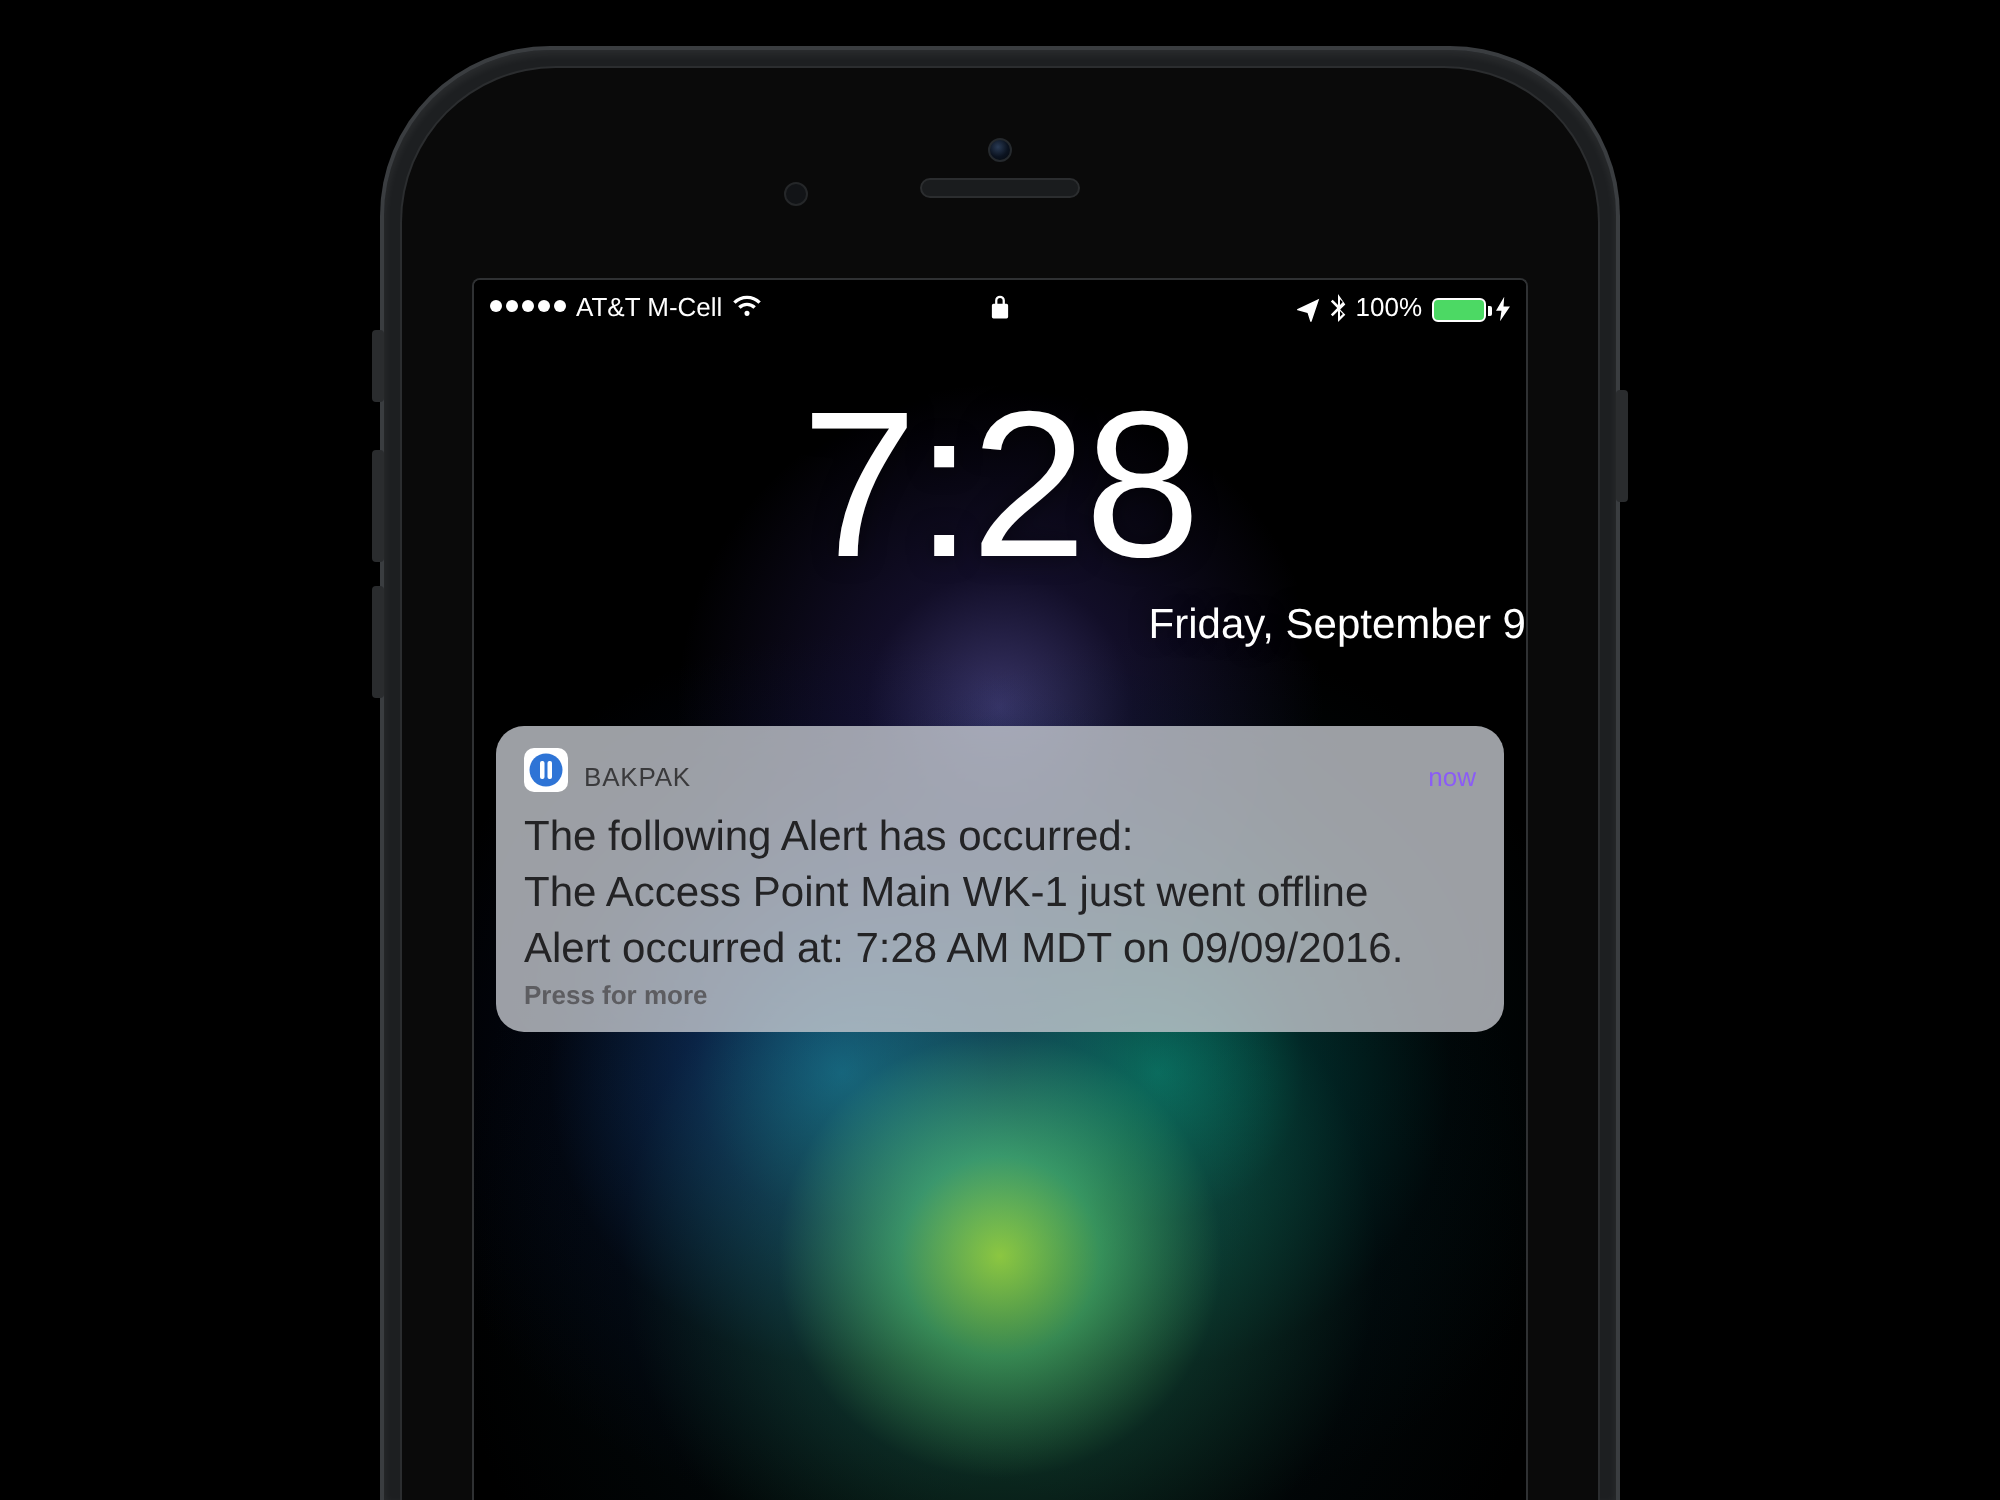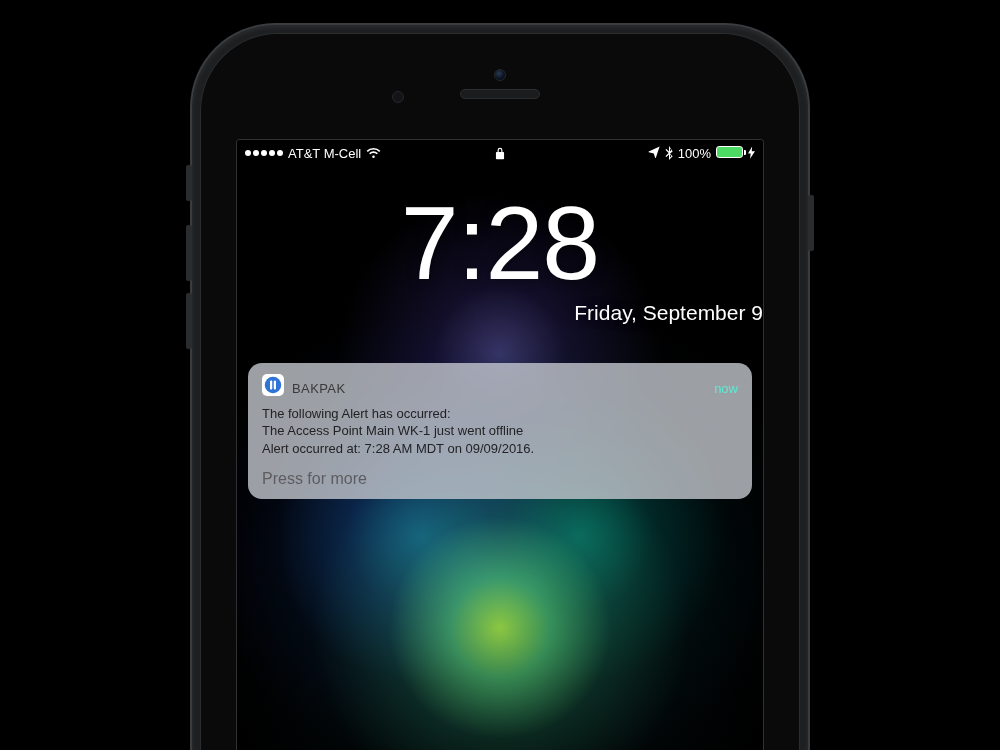--- a/index.html
+++ b/index.html
@@ -73,21 +73,21 @@
     
     .status{
       position:relative;z-index:2;
       display:flex;align-items:center;
       height:26px;padding:0 8px;
       color:#fff;font-size:13px;font-weight:400;
     }
     .status .dots{display:flex;gap:2px;align-items:center;margin-right:5px;}
     .status .dots i{width:6px;height:6px;border-radius:50%;background:#fff;display:block;}
     .status .center{position:absolute;left:0;right:0;display:flex;justify-content:center;pointer-events:none;}
-    .status .right{margin-left:auto;display:flex;align-items:flex-start;gap:5px;}
+    .status .right{margin-left:auto;display:flex;align-items:flex-end;gap:5px;}
     .wifi-icon,.lock-icon,.nav-icon,.bt-icon,.bolt-icon{display:inline-flex;}
     .battery{
       width:27px;height:12px;border:1px solid #fff;border-radius:3px;position:relative;
       background:linear-gradient(#4cd964,#4cd964);
     }
     .battery::after{content:"";position:absolute;right:-4px;top:3px;width:2px;height:5px;background:#fff;border-radius:0 1px 1px 0;}
 
     
     .clock-wrap{position:relative;z-index:2;text-align:center;color:#fff;}
     .clock{font-size:104px;font-weight:400;letter-spacing:-1px;line-height:1;margin-top:25px;text-shadow:0 0 12px rgba(0,0,0,.5);}
@@ -103,24 +103,24 @@
       backdrop-filter:blur(18px);
       color:#2f2f31;
     }
     .notif-head{display:flex;align-items:flex-end;gap:8px;}
     .app-icon{
       width:22px;height:22px;border-radius:5px;background:#fff;position:relative;overflow:hidden;
       display:flex;align-items:center;justify-content:center;
     }
     .app-icon svg{width:18px;height:18px;}
     .app-name{font-size:13px;letter-spacing:.4px;color:#3a3a3c;}
-    .notif-time{margin-left:auto;font-size:13px;color:#5eead4;}
-    .notif-body{margin-top:9px;font-size:13px;line-height:1.34;color:#232325;}
+    .notif-time{margin-left:auto;font-size:13px;color:#8b5cf6;}
+    .notif-body{margin-top:9px;font-size:21px;line-height:1.34;color:#232325;}
     .notif-body p{margin:0;}
-    .notif-more{margin-top:13px;font-size:16px;color:#5d5d61;}
+    .notif-more{margin-top:1px;font-size:13px;color:#5d5d61;font-weight:bold;}
 
   </style>
 </head>
 <body>
 
 <div class="phone">
   <span class="side-btn mute"></span>
   <span class="side-btn vol1"></span>
   <span class="side-btn vol2"></span>
   <span class="side-btn pwr"></span>

